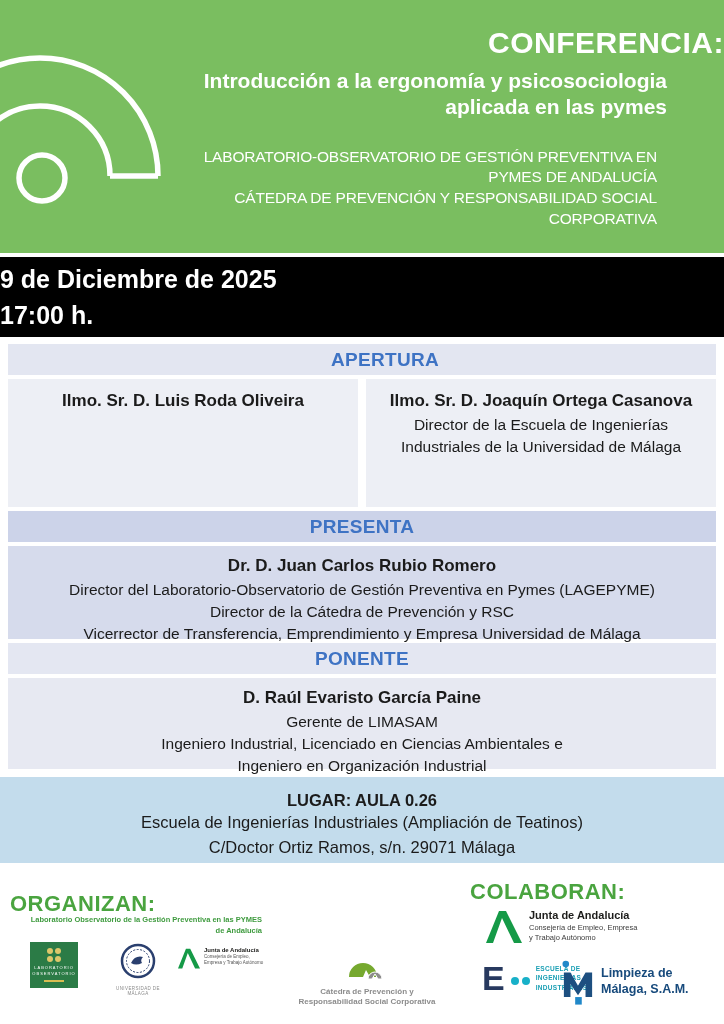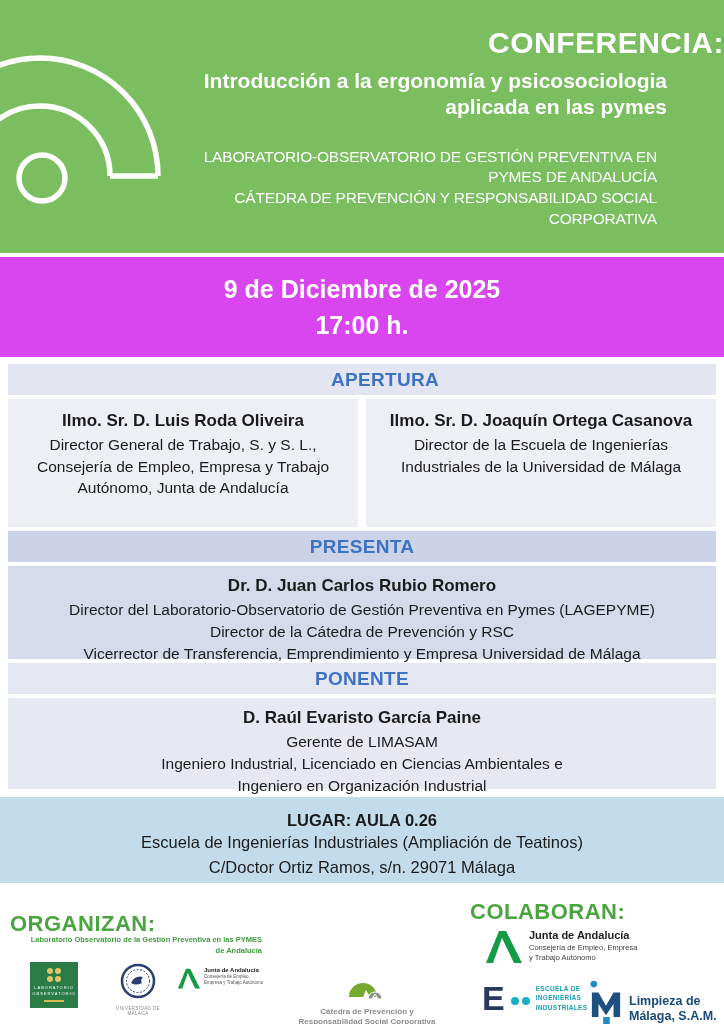--- a/index.html
+++ b/index.html
@@ -9,22 +9,22 @@
   }
   
   .header{position:relative;height:253px;background:#7abe60;overflow:hidden;}
   .header-logo{position:absolute;left:0;top:40px;}
   .header-text{margin-left:130px;width:594px;text-align:right;color:#fff;}
   .title{padding-top:26px;font-size:30px;font-weight:bold;letter-spacing:.5px;}
   .subtitle{margin:8px auto 0;max-width:480px;font-size:21px;font-weight:bold;line-height:1.25;}
   .orgs{margin:26px auto 0;max-width:460px;font-size:15.5px;line-height:1.35;letter-spacing:-.2px;}
   
   .date-bar{
-    margin-top:4px;height:100px;background:#d946ef;color:#fff;
-    display:flex;flex-direction:column;align-items:center;justify-content:center;
+    margin-top:4px;height:80px;background:#000000;color:#fff;
+    display:flex;flex-direction:column;align-items:flex-start;justify-content:center;
     font-size:25px;font-weight:bold;line-height:1.45;
   }
   
   .section-bar{
     margin:7px 8px 0;height:31px;display:flex;align-items:center;justify-content:center;
     color:#3e73c4;font-size:19px;font-weight:bold;letter-spacing:.3px;
   }
   .bar-apertura{background:#e3e6f1;padding-left:46px;}
   .bar-presenta{background:#ccd3e9;margin-top:4px;}
   .bar-ponente{background:#e4e7f2;margin-top:4px;}
@@ -69,21 +69,21 @@
   .junta-big .txt{margin-left:7px;text-align:left;}
   .junta-big .nm{font-size:11px;font-weight:bold;color:#1d1d1b;}
   .junta-big .dp{font-size:7.5px;color:#3c3c3c;line-height:1.35;margin-top:2px;}
   
   .escuela{position:absolute;left:482px;top:98px;display:flex;align-items:center;}
   .escuela .e{font-size:34px;font-weight:900;color:#27395f;line-height:1;}
   .escuela .dots{display:flex;margin:6px 0 0 3px;}
   .escuela .dot{width:8px;height:8px;border-radius:50%;background:#18b0c8;margin-left:3px;}
   .escuela .txt{margin-left:6px;font-size:6.5px;font-weight:bold;color:#1a9fb4;line-height:1.45;letter-spacing:.3px;}
   
-  .limpieza{position:absolute;left:590px;top:96px;display:flex;align-items:flex-end;}
+  .limpieza{position:absolute;left:562px;top:96px;display:flex;align-items:center;}
   .limpieza .txt{margin-left:7px;font-size:12.5px;font-weight:bold;color:#174a7c;line-height:1.25;}
 </style>
 </head>
 <body>
 
 <div class="poster">
 
   <div class="header">
     <svg class="header-logo" width="180" height="190" viewBox="0 0 180 190">
       <path d="M -78 136 A 118 118 0 0 1 158 136" fill="none" stroke="#ffffff" stroke-width="5.5"></path>
@@ -103,21 +103,20 @@
 
   <div class="date-bar">
     <div>9 de Diciembre de 2025</div>
     <div>17:00 h.</div>
   </div>
 
   <div class="section-bar bar-apertura">APERTURA</div>
   <div class="cols">
     <div class="col">
       <div class="speaker-name">Ilmo. Sr. D. Luis Roda Oliveira</div>
-      <div class="speaker-role">Director General de Trabajo, S. y S. L., Consejería de Empleo, Empresa y Trabajo Autónomo, Junta de Andalucía</div>
     </div>
     <div class="col">
       <div class="speaker-name">Ilmo. Sr. D. Joaquín Ortega Casanova</div>
       <div class="speaker-role">Director de la Escuela de Ingenierías Industriales de la Universidad de Málaga</div>
     </div>
   </div>
 
   <div class="section-bar bar-presenta">PRESENTA</div>
   <div class="content-box box-presenta">
     <div class="speaker-name">Dr. D. Juan Carlos Rubio Romero</div>

